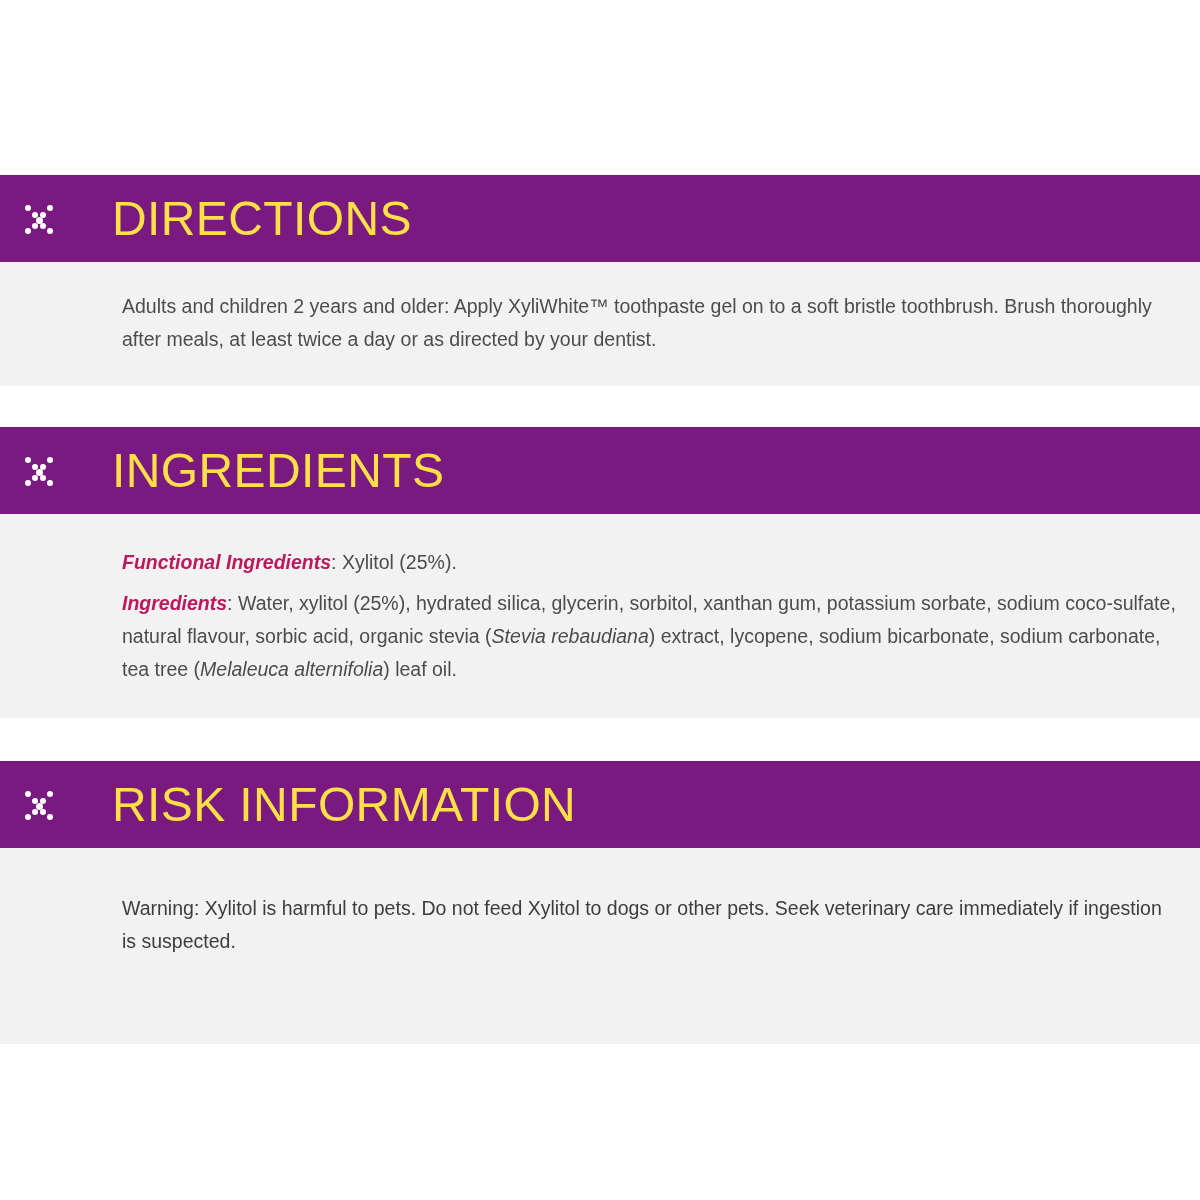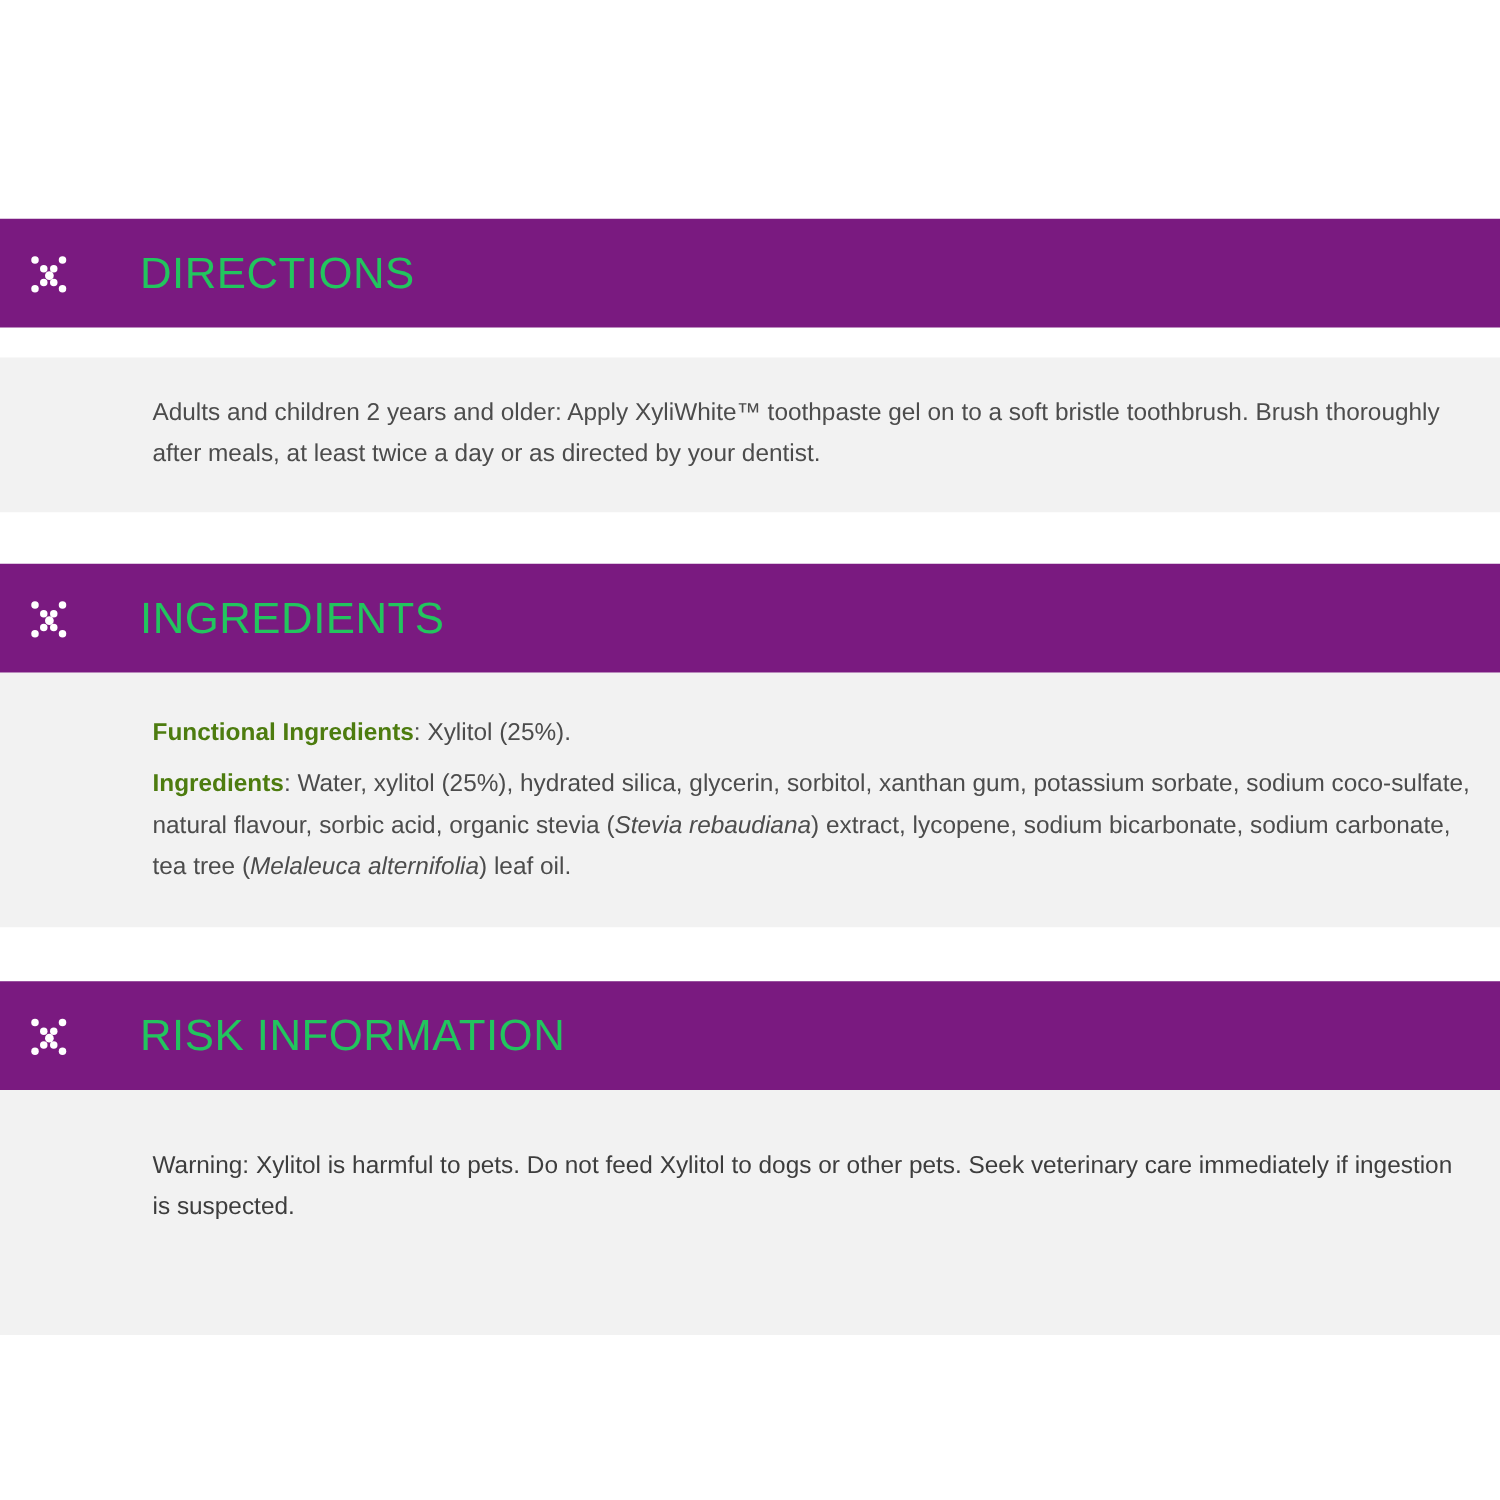--- a/index.html
+++ b/index.html
@@ -51,22 +51,22 @@
   .dots-icon .d2 { width: 6px; height: 6px; left: 25px; top: 3px; }
   .dots-icon .d3 { width: 6px; height: 6px; left: 10px; top: 10px; }
   .dots-icon .d4 { width: 6px; height: 6px; left: 18px; top: 10px; }
   .dots-icon .d5 { width: 7px; height: 7px; left: 14px; top: 15px; }
   .dots-icon .d6 { width: 6px; height: 6px; left: 10px; top: 21px; }
   .dots-icon .d7 { width: 6px; height: 6px; left: 18px; top: 21px; }
   .dots-icon .d8 { width: 6px; height: 6px; left: 3px;  top: 26px; }
   .dots-icon .d9 { width: 6px; height: 6px; left: 25px; top: 26px; }
 
   .section-title {
-    color: #22c55e;
-    font-size: 35px;
+    color: #fde047;
+    font-size: 48px;
     font-weight: 300;
     letter-spacing: 0.4px;
     line-height: 1;
     white-space: nowrap;
   }
 
   .section-body {
     background: #f2f2f2;
     padding: 30px 20px 30px 122px;
   }
@@ -74,25 +74,25 @@
   .body-text {
     color: #4c4c4c;
     font-size: 19.5px;
     line-height: 33px;
     font-weight: 400;
     max-width: 1060px;
     margin: 0;
   }
   .body-text + .body-text { margin-top: 8px; }
 
-  .body-text b { font-weight: 700; color: #4d7c0f; }
+  .body-text b { font-weight: 700; color: #be185d; font-style: italic; }
   .body-text i { font-style: italic; }
 
   
-  .body-directions { padding-top: 28px; padding-bottom: 30px; margin-top: 24px; }
+  .body-directions { padding-top: 28px; padding-bottom: 30px; }
   .body-ingredients { padding-top: 32px; padding-bottom: 32px; }
   .body-risk { padding-top: 44px; padding-bottom: 86px; }
 
   .body-risk .body-text {
     color: #3d3d3d;
     font-weight: 500;
   }
 
   .gap { height: 41px; background: #ffffff; }
   .gap-sm { height: 43px; background: #ffffff; }

